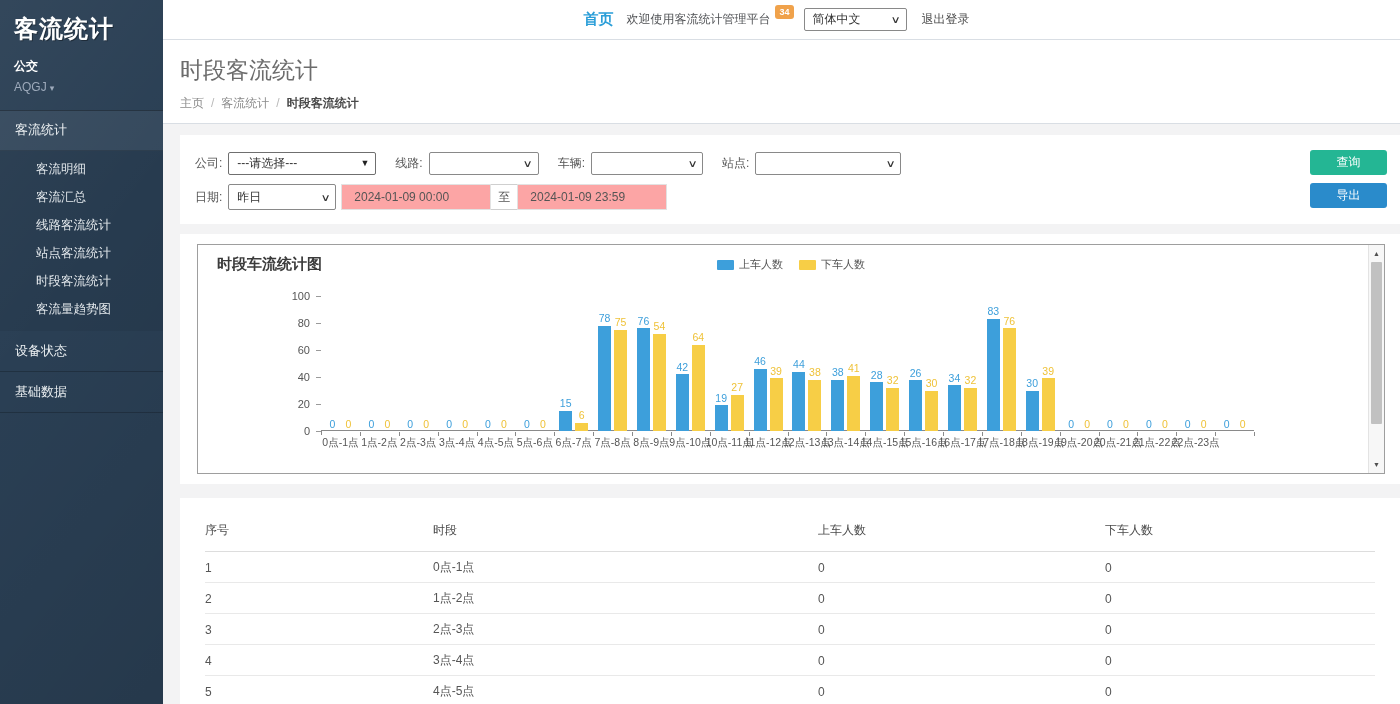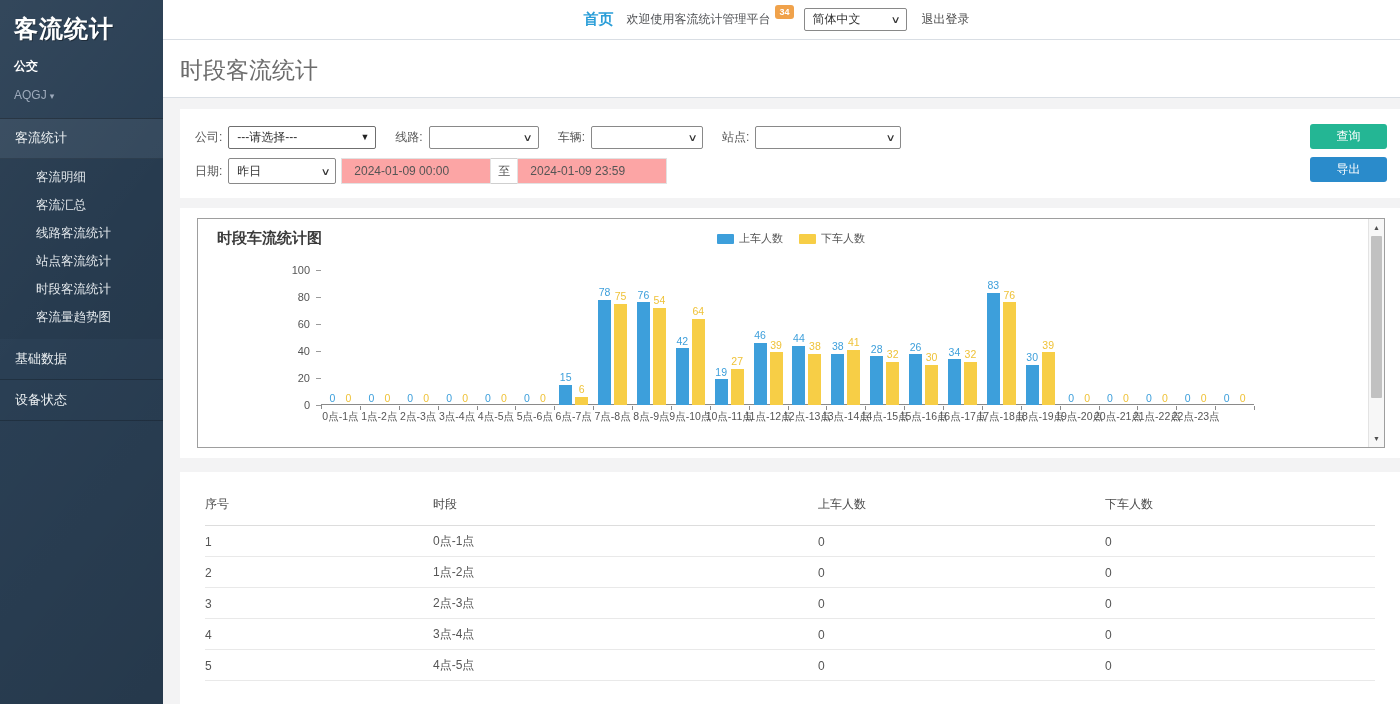--- a/index.html
+++ b/index.html
@@ -14,21 +14,21 @@
   .sidebar {
     width:163px; min-width:163px; height:704px;
     background:#2A3F54;
     background-image:linear-gradient(128deg, rgba(255,255,255,0.045) 0%, rgba(255,255,255,0.0) 42%, rgba(0,0,0,0.10) 100%);
     color:#E7E7E7; display:flex; flex-direction:column;
   }
   .brand { padding:15px 14px 14px; }
   .brand-title { color:#FFF; font-size:24px; font-weight:bold; line-height:1.15; letter-spacing:1px;
     text-shadow:1px 1px 0 rgba(0,0,0,0.35); }
   .brand-org { color:#FFF; font-weight:bold; font-size:12px; margin-top:15px; }
-  .brand-user { color:#9DAABB; font-size:12px; margin-top:13px; cursor:pointer; }
+  .brand-user { color:#9DAABB; font-size:12px; margin-top:5px; cursor:pointer; }
   .brand-user .caret { font-size:9px; color:#9DAABB; margin-left:3px; }
   .side-nav { margin-top:2px; }
   .menu-parent {
     padding:10px 15px 11px; font-size:13px; color:#EDF1F3; cursor:pointer;
     background:rgba(255,255,255,0.055);
     border-top:1px solid rgba(0,0,0,0.30);
     border-bottom:1px solid rgba(0,0,0,0.16);
   }
   .menu-parent.plain { background:transparent; border-top:none;
     border-bottom:1px solid rgba(0,0,0,0.22); padding:11px 15px; }
@@ -145,40 +145,41 @@
     <nav class="side-nav">
       <div class="menu-parent">客流统计</div>
       <ul class="submenu" id="submenu">
           <li>客流明细</li>
           <li>客流汇总</li>
           <li>线路客流统计</li>
           <li>站点客流统计</li>
           <li>时段客流统计</li>
           <li>客流量趋势图</li>
         </ul>
+      <div class="menu-parent plain">设备状态</div>
       <div class="menu-parent plain">基础数据</div>
-      <div class="menu-parent plain">设备状态</div>
     </nav>
   </aside>
 
   <div class="main">
 
     <header class="topbar">
       <span class="home-link">首页</span>
       <span class="welcome">欢迎使用客流统计管理平台</span>
       <span class="badge">34</span>
       <span class="sel lang-sel">
         <span>简体中文</span>
         <span class="chev">∨</span>
       </span>
       <span class="logout">退出登录</span>
     </header>
 
     <div class="page-header">
       <h2 class="page-title">时段客流统计</h2>
+      <div class="breadcrumb" id="breadcrumb"><span class="crumb">主页</span><span class="sep">/</span><span class="crumb">客流统计</span><span class="sep">/</span><span class="crumb current">时段客流统计</span></div>
     </div>
 
     <div class="content">
 
       <section class="filter-card">
         <div class="filter-row">
           <span class="f-label">公司:</span>
           <span class="sel w-company">
             <span>---请选择---</span>
             <span class="tri">▼</span>

